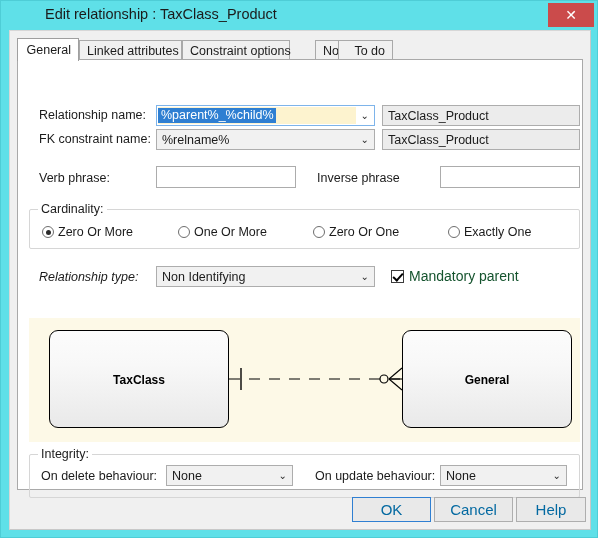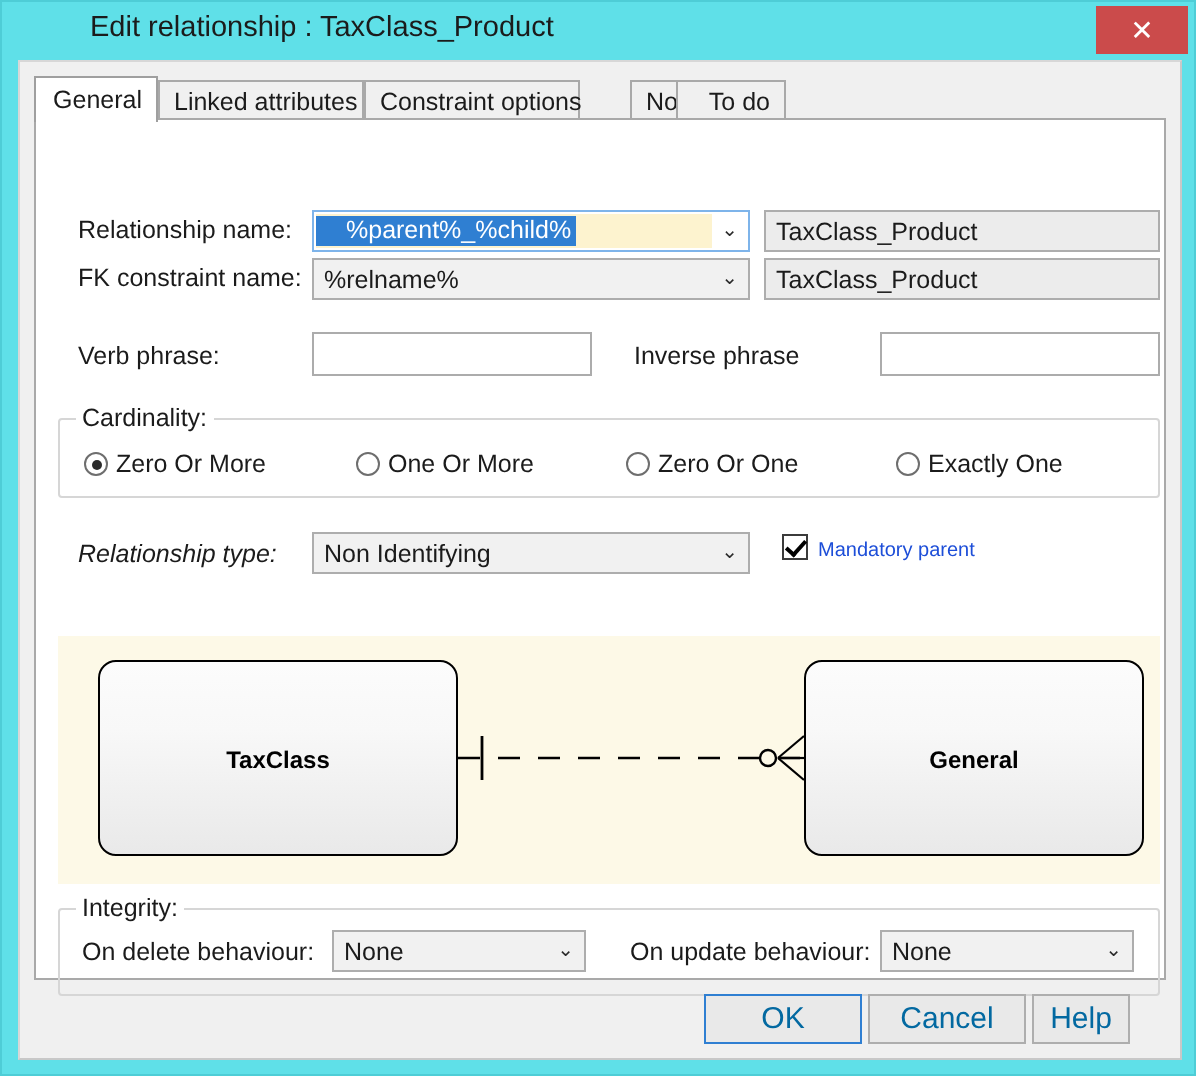--- a/index.html
+++ b/index.html
@@ -160,21 +160,21 @@
     left: 1px; top: 1px;
     right: 18px;
     height: 17px;
     background: #fdf3cf;
   }
   .combo.editable .sel {
     position: absolute;
     left: 0; top: 1px;
     height: 15px;
     line-height: 15px;
-    padding: 0 2px 0 15px;
+    padding: 0 2px 0 3px;
     background: #2f7fd2;
     color: #ffffff;
     white-space: nowrap;
     font-size: 12.5px;
   }
 
   
   .robox {
     position: absolute;
     box-sizing: border-box;
@@ -255,22 +255,22 @@
     width: 5px; height: 5px;
     border-radius: 50%;
     background: #2b2b2b;
   }
 
   
   #mandatory-parent {
     position: absolute;
     height: 18px;
     line-height: 18px;
-    font-size: 10px;
-    color: #1d4ed8;
+    font-size: 14px;
+    color: #14532d;
     white-space: nowrap;
     cursor: default;
     font-family: "Liberation Sans", sans-serif;
   }
   #mandatory-parent .cbx {
     display: inline-block;
     width: 13px;
     height: 13px;
     border: 1px solid #3b3b3b;
     background: #ffffff;
@@ -433,16 +433,16 @@
         <div class="combo" style="left:410px; top:10px; width:127px;">
           <div class="ctext">None</div>
           <div class="arrow">⌄</div>
         </div>
       </div>
 
     </div>
 
     <div class="btn focused" style="left:342px; top:466px; width:79px;">OK</div>
     <div class="btn" style="left:424px; top:466px; width:79px;">Cancel</div>
-    <div class="btn" style="left:506px; top:466px; width:49px;">Help</div>
+    <div class="btn" style="left:506px; top:466px; width:70px;">Help</div>
 
   </div>
 </div>
 
 </body></html>

